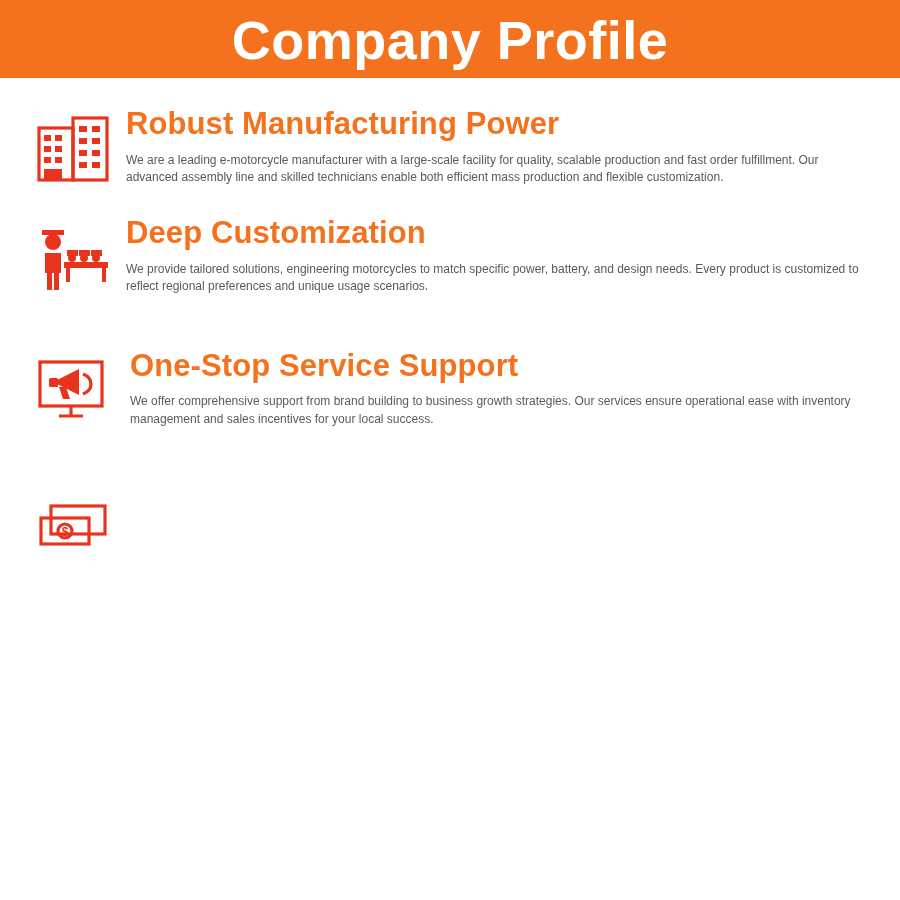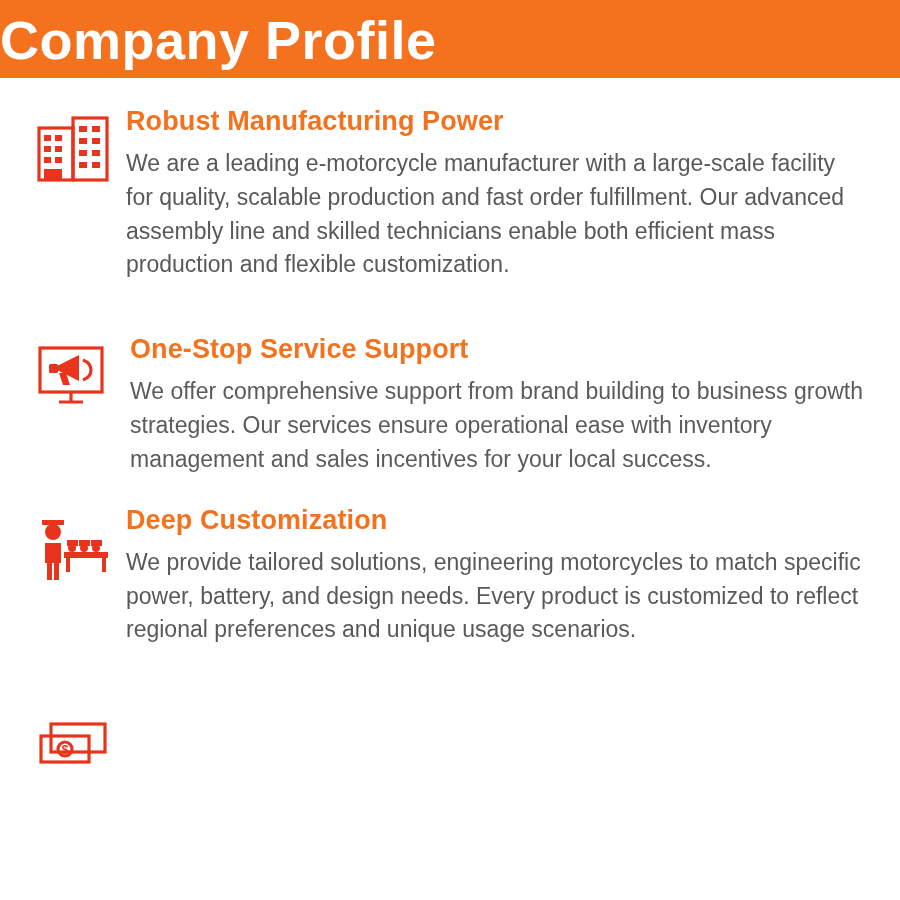--- a/index.html
+++ b/index.html
@@ -19,20 +19,21 @@
     height: 900px;
     box-sizing: border-box;
   }
   
   .banner {
     width: 900px;
     height: 78px;
     background: #f4721e;
     display: flex;
     align-items: center;
+    justify-content: center;
     box-sizing: border-box;
   }
   .banner-title {
     color: #ffffff;
     font-size: 54px;
     font-weight: bold;
     letter-spacing: 0.5px;
     line-height: 1;
     margin-top: 2px;
     white-space: nowrap;
@@ -66,29 +67,29 @@
     display: flex;
     align-items: center;
     justify-content: center;
   }
   .text-col {
     flex: 1 1 auto;
     padding-right: 6px;
   }
   .sec-title {
     color: #f4721e;
-    font-size: 27px;
+    font-size: 31px;
     font-weight: bold;
     line-height: 1.15;
     margin: 0 0 10px 0;
     letter-spacing: 0.1px;
   }
   .sec-body {
     color: #58595b;
-    font-size: 23px;
+    font-size: 12px;
     line-height: 1.47;
     margin: 0;
     font-weight: 500;
   }
   .sec-2 .text-col, .sec-3 .text-col { padding-left: 4px; }
   .sec-2 .sec-body, .sec-3 .sec-body { color: #5a5b5d; }
 </style>
 </head>
 <body>
 
@@ -127,43 +128,20 @@
             </g>
           </svg>
         </div>
       </div>
       <div class="text-col">
         <h2 class="sec-title">Robust Manufacturing Power</h2>
         <p class="sec-body">We are a leading e-motorcycle manufacturer with a large-scale facility for quality, scalable production and fast order fulfillment. Our advanced assembly line and skilled technicians enable both efficient mass production and flexible customization.</p>
       </div>
     </div>
 
-    <div class="section sec-2">
-      <div class="icon-col">
-        <div class="icon-box">
-          <svg width="78" height="66" viewBox="0 0 78 66" aria-hidden="true">
-            <g fill="none" stroke="#e8341c" stroke-width="3.2">
-              <rect x="5" y="4" width="62" height="44"></rect>
-              <path d="M36 48v9M24 58h24"></path>
-            </g>
-            <g fill="#e8341c">
-              <path d="M22 22l22-11v26L22 26z"></path>
-              <rect x="14" y="20" width="9" height="9" rx="1.5"></rect>
-              <path d="M48 16c5 2 8 5 8 10s-3 8-8 10" fill="none" stroke="#e8341c" stroke-width="3.2"></path>
-              <path d="M24 29l4 12h7l-4-12z"></path>
-            </g>
-          </svg>
-        </div>
-      </div>
-      <div class="text-col">
-        <h2 class="sec-title">One-Stop Service Support</h2>
-        <p class="sec-body">We offer comprehensive support from brand building to business growth strategies. Our services ensure operational ease with inventory management and sales incentives for your local success.</p>
-      </div>
-    </div>
-
     <div class="section sec-1">
       <div class="icon-col">
         <div class="icon-box">
           <svg width="76" height="68" viewBox="0 0 76 68" aria-hidden="true">
             <g fill="#e8341c">
               <path d="M6 6h22v5H6z"></path>
               <circle cx="17" cy="18" r="8"></circle>
               <path d="M9 29h16v20H9z"></path>
               <path d="M11 49h5v17h-5zM18 49h5v17h-5z"></path>
               <rect x="28" y="38" width="44" height="6"></rect>
@@ -178,20 +156,43 @@
             </g>
           </svg>
         </div>
       </div>
       <div class="text-col">
         <h2 class="sec-title">Deep Customization</h2>
         <p class="sec-body">We provide tailored solutions, engineering motorcycles to match specific power, battery, and design needs. Every product is customized to reflect regional preferences and unique usage scenarios.</p>
       </div>
     </div>
 
+    <div class="section sec-2">
+      <div class="icon-col">
+        <div class="icon-box">
+          <svg width="78" height="66" viewBox="0 0 78 66" aria-hidden="true">
+            <g fill="none" stroke="#e8341c" stroke-width="3.2">
+              <rect x="5" y="4" width="62" height="44"></rect>
+              <path d="M36 48v9M24 58h24"></path>
+            </g>
+            <g fill="#e8341c">
+              <path d="M22 22l22-11v26L22 26z"></path>
+              <rect x="14" y="20" width="9" height="9" rx="1.5"></rect>
+              <path d="M48 16c5 2 8 5 8 10s-3 8-8 10" fill="none" stroke="#e8341c" stroke-width="3.2"></path>
+              <path d="M24 29l4 12h7l-4-12z"></path>
+            </g>
+          </svg>
+        </div>
+      </div>
+      <div class="text-col">
+        <h2 class="sec-title">One-Stop Service Support</h2>
+        <p class="sec-body">We offer comprehensive support from brand building to business growth strategies. Our services ensure operational ease with inventory management and sales incentives for your local success.</p>
+      </div>
+    </div>
+
     <div class="section sec-3">
       <div class="icon-col">
         <div class="icon-box">
           <svg width="78" height="56" viewBox="0 0 78 56" aria-hidden="true">
             <g fill="none" stroke="#e8341c" stroke-width="3.2">
               <rect x="16" y="6" width="54" height="28"></rect>
               <rect x="6" y="18" width="48" height="26"></rect>
               <circle cx="30" cy="31" r="7"></circle>
             </g>
             <text x="30" y="35.5" font-family="Liberation Sans, sans-serif" font-size="12" font-weight="bold" fill="#e8341c" text-anchor="middle">$</text>

